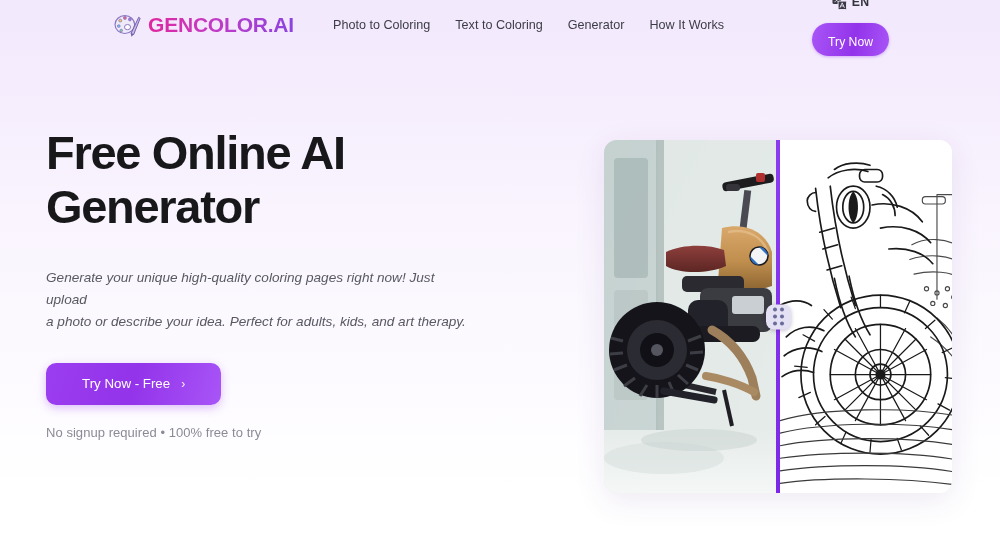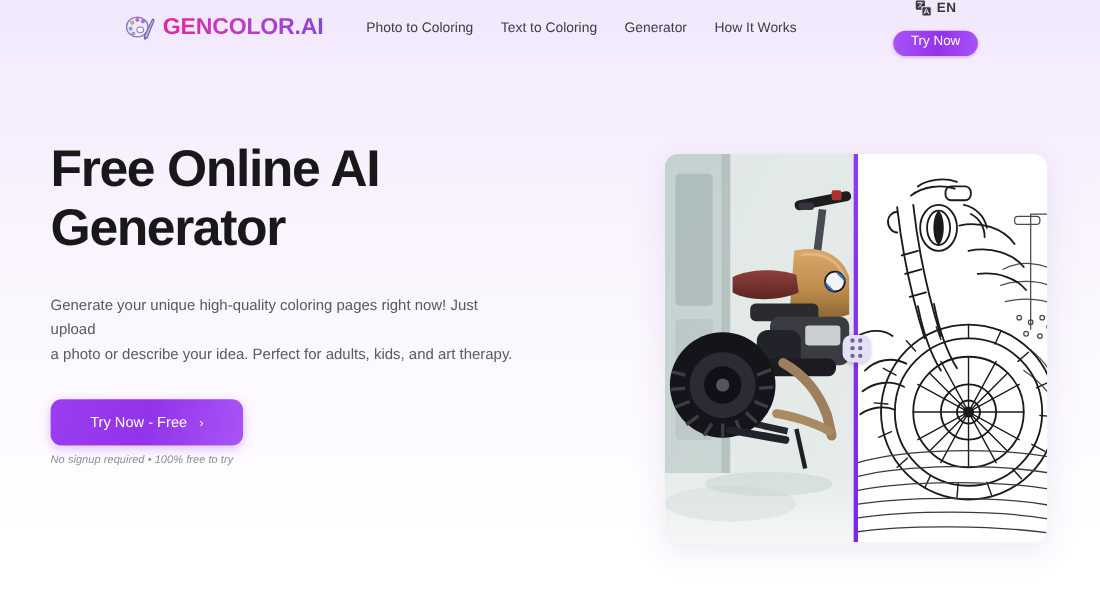--- a/index.html
+++ b/index.html
@@ -63,21 +63,21 @@
   #lang-switcher {
     display:flex; align-items:center; gap:5px; cursor:pointer;
   }
   #lang-icon { width:15px; height:15px; display:block; }
   #lang-code {
     font-size:12.3px; font-weight:600; color:#33333c; letter-spacing:0.3px;
   }
   #try-now-header {
     font-size:12.2px;
     color:#ffffff;
-    padding:2px 16px 7px;
+    padding:12px 16px 7px;
     border-radius:999px;
     border:none;
     cursor:pointer;
     font-family:inherit;
     background:linear-gradient(100deg,#a855f7 0%,#9333ea 55%,#a855f7 100%);
     box-shadow:0 1px 3px rgba(147,51,234,0.35);
     white-space:nowrap;
   }
 
   
@@ -100,43 +100,42 @@
     letter-spacing:-1.3px;
   }
   #hero-title .line { display:block; }
   #hero-sub {
     margin-top:34px;
     font-size:13.6px;
     line-height:1.62;
     color:#595963;
     max-width:432px;
   }
-  #hero-sub .sline { display:block; }
+  #hero-sub .sline { display:block;font-style:italic; }
   #cta-button {
     margin-top:30px;
     display:inline-flex;
     align-items:center;
     gap:11px;
     font-family:inherit;
     font-size:13.3px;
     color:#ffffff;
     border:none;
     border-radius:10px;
     padding:13px 36px 14px;
     cursor:pointer;
     background:linear-gradient(105deg,#9b3df0 0%,#9333ea 50%,#a855f7 100%);
     box-shadow:0 3px 10px rgba(147,51,234,0.30);
   }
   #cta-arrow { font-size:12px; line-height:1; opacity:0.95; }
   #cta-note {
-    margin-top:8px;
-    font-size:10px;
+    margin-top:20px;
+    font-size:13px;
     color:#8b8b96;
     letter-spacing:0.05px;
-    font-style:italic;
   }
 
   
   #compare-card {
     position:absolute;
     left:604px;
     top:90px;
     width:348px;
     height:353px;
     border-radius:13px;

